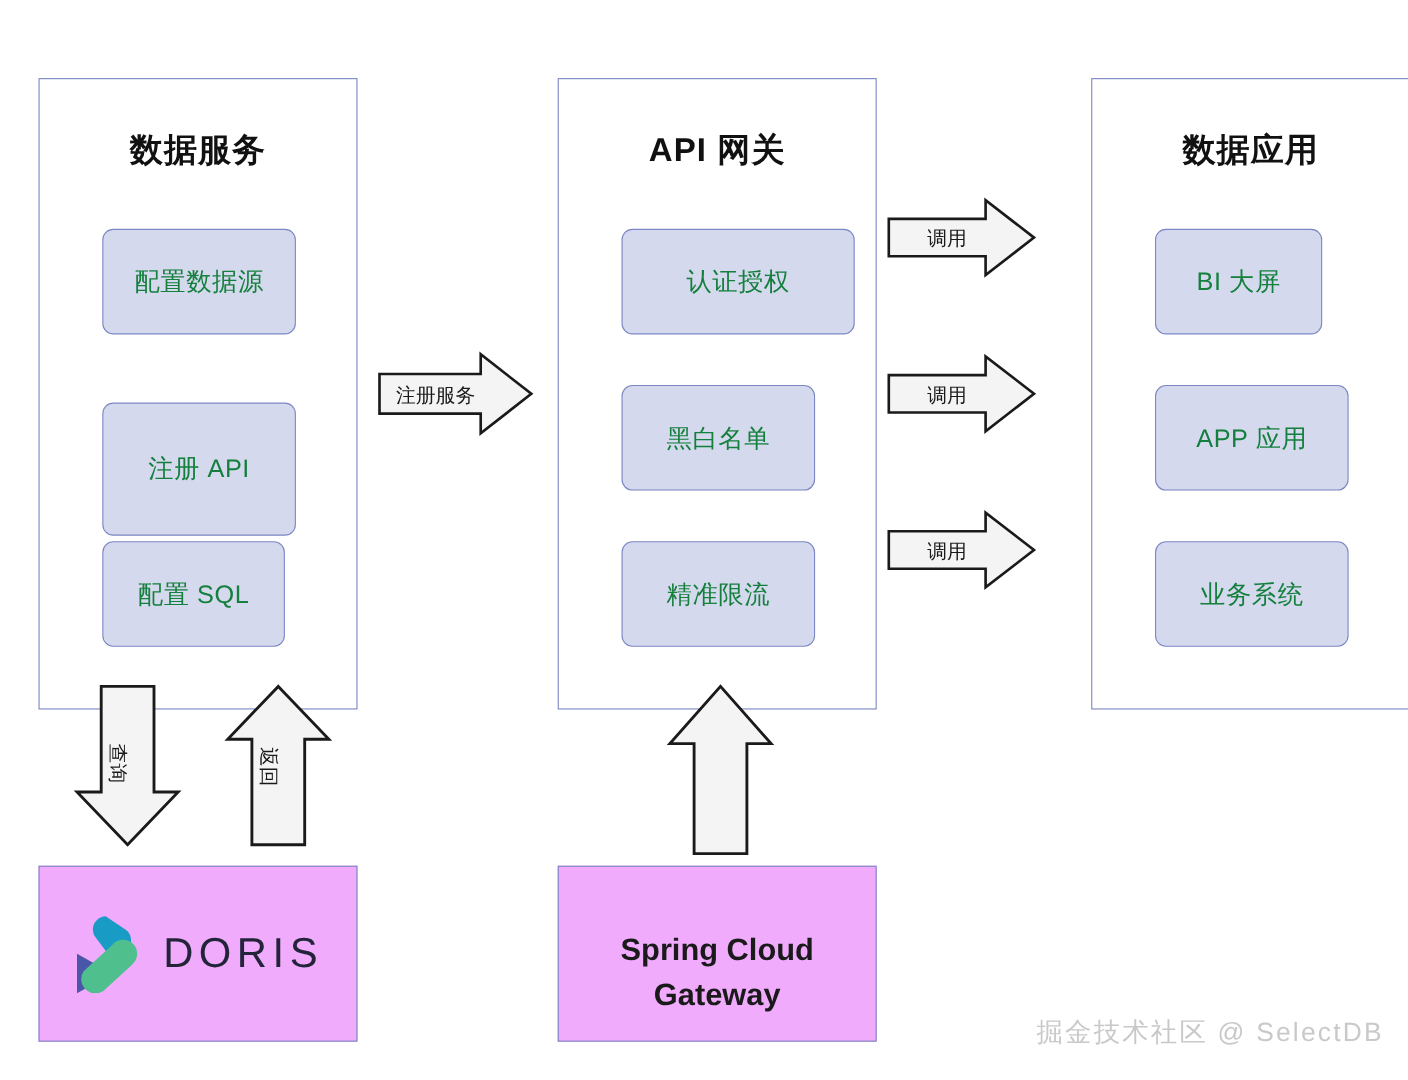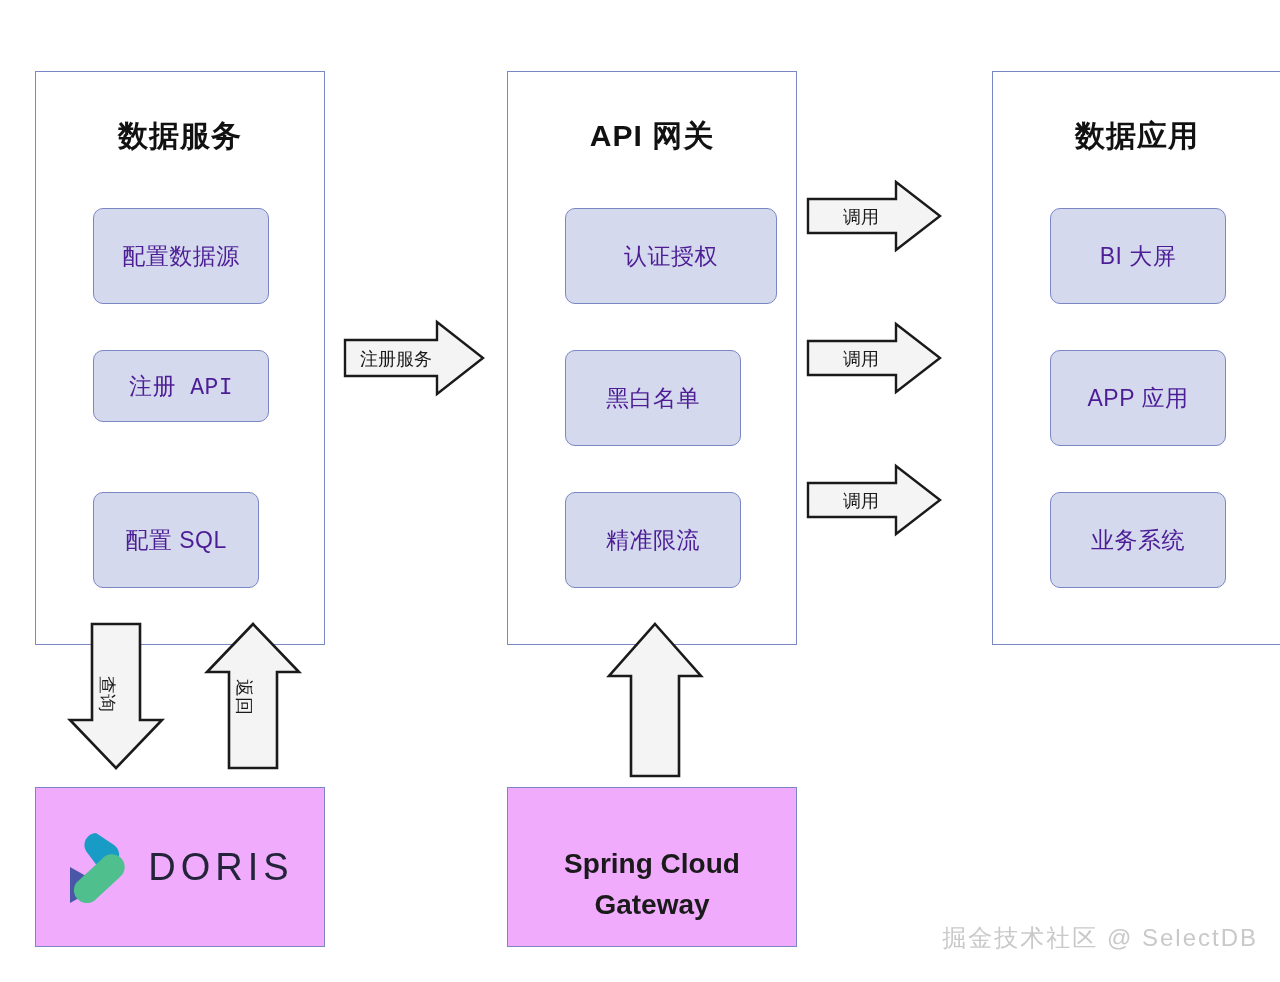--- a/index.html
+++ b/index.html
@@ -44,21 +44,21 @@
   .item-box {
     position: absolute;
     background: #d5d9ee;
     border: 1.5px solid #7b86c4;
     border-radius: 10px;
     box-sizing: border-box;
     display: flex;
     align-items: center;
     justify-content: center;
     font-size: 23px;
-    color: #4c1d95;
+    color: #15803d;
     letter-spacing: 0.5px;
   }
 
   
   .bottom-box {
     position: absolute;
     border: 1.5px solid #7b86c4;
     background: #f0abfc;
     box-sizing: border-box;
     display: flex;
@@ -116,39 +116,39 @@
 </head>
 <body>
 
 <div id="canvas">
 
   <div class="column" style="left:35px; top:32px; width:290px; height:574px;">
     <div class="col-title" style="top:44px;">数据服务</div>
 
     <div class="item-box" style="left:57px; top:136px; width:176px; height:96px;">配置数据源</div>
 
-    <div class="item-box" style="left:57px; top:278px; width:176px; height:72px;font-family:Liberation Mono, monospace;">注册 API</div>
+    <div class="item-box" style="left:57px; top:294px; width:176px; height:121px;">注册 API</div>
 
     <div class="item-box" style="left:57px; top:420px; width:166px; height:96px;">配置 SQL</div>
   </div>
 
   <div class="column" style="left:507px; top:32px; width:290px; height:574px;">
     <div class="col-title" style="top:44px;">API 网关</div>
 
     <div class="item-box" style="left:57px; top:136px; width:212px; height:96px;">认证授权</div>
 
     <div class="item-box" style="left:57px; top:278px; width:176px; height:96px;">黑白名单</div>
 
     <div class="item-box" style="left:57px; top:420px; width:176px; height:96px;">精准限流</div>
   </div>
 
   <div class="column" style="left:992px; top:32px; width:290px; height:574px;">
     <div class="col-title" style="top:44px;">数据应用</div>
 
-    <div class="item-box" style="left:57px; top:136px; width:176px; height:96px;">BI 大屏</div>
+    <div class="item-box" style="left:57px; top:136px; width:152px; height:96px;">BI 大屏</div>
 
     <div class="item-box" style="left:57px; top:278px; width:176px; height:96px;">APP 应用</div>
 
     <div class="item-box" style="left:57px; top:420px; width:176px; height:96px;">业务系统</div>
   </div>
 
   <svg class="arrow-svg" style="left:345px; top:322px;" width="140" height="72" viewBox="0 0 140 72">
     <polygon points="0,18 92,18 92,0 138,36 92,72 92,54 0,54" fill="#f4f4f4" stroke="#1a1a1a" stroke-width="2.4" stroke-linejoin="miter"></polygon>
   </svg>
   <div class="arrow-label" style="left:360px; top:347px;">注册服务</div>

